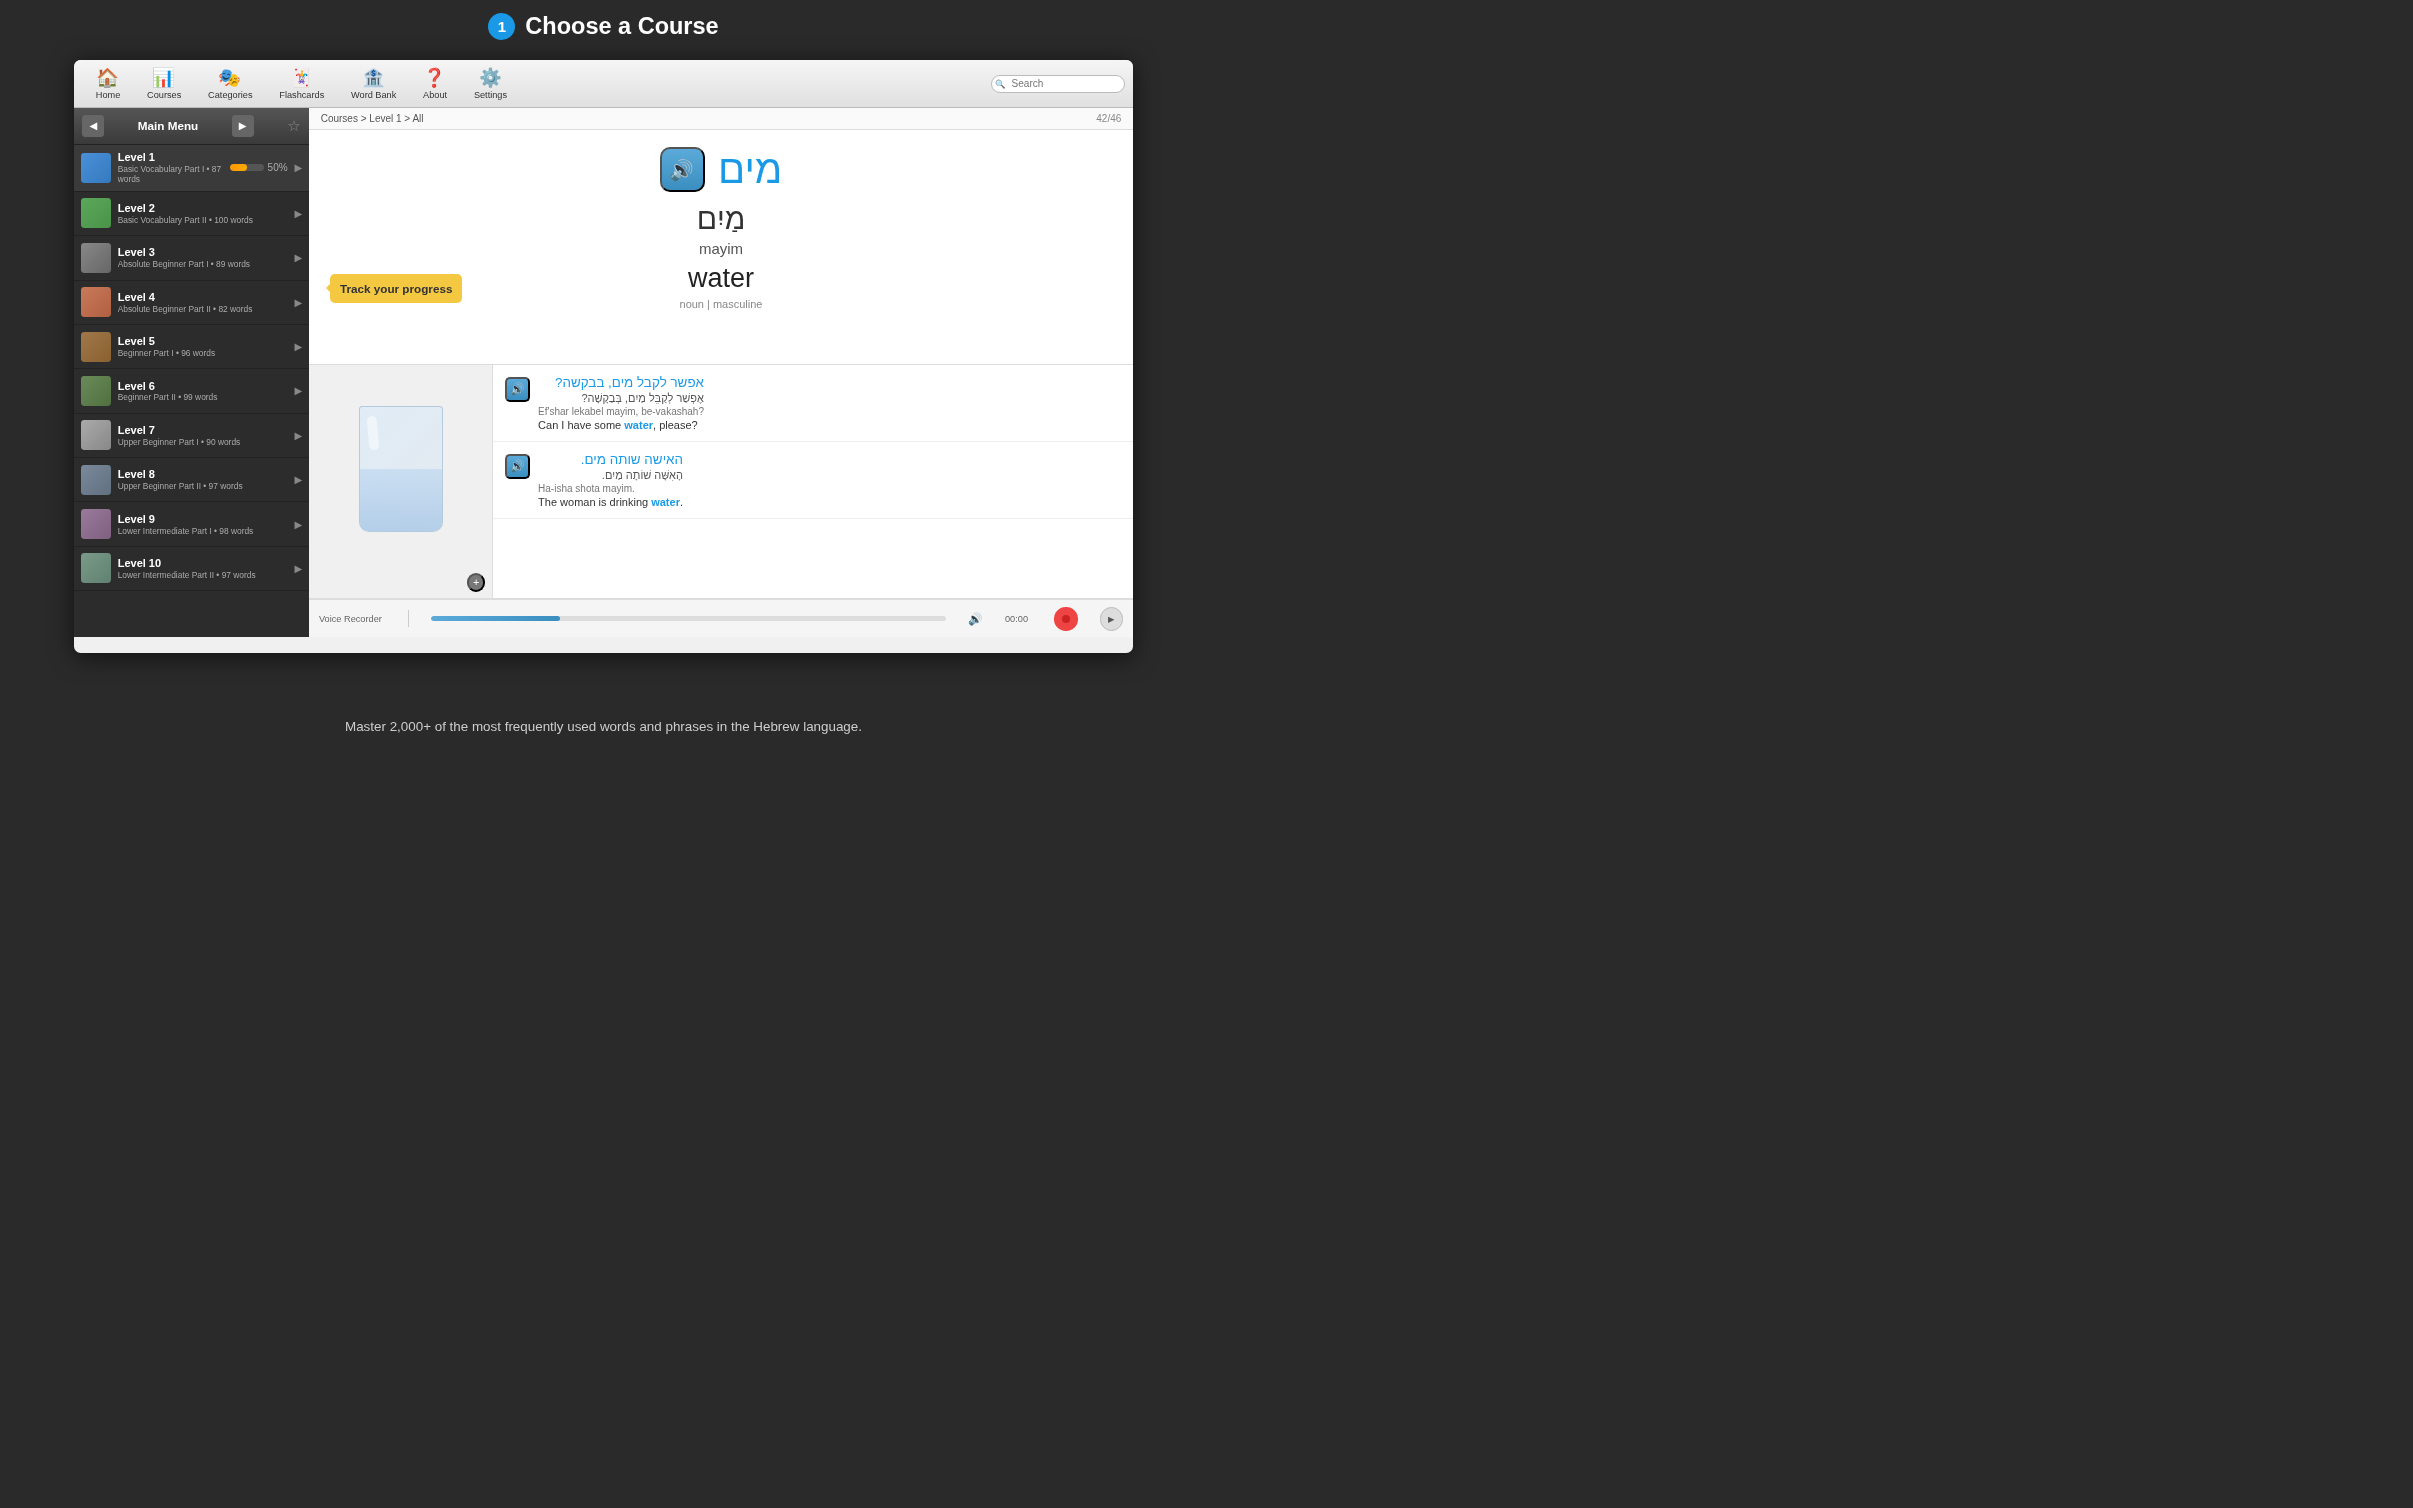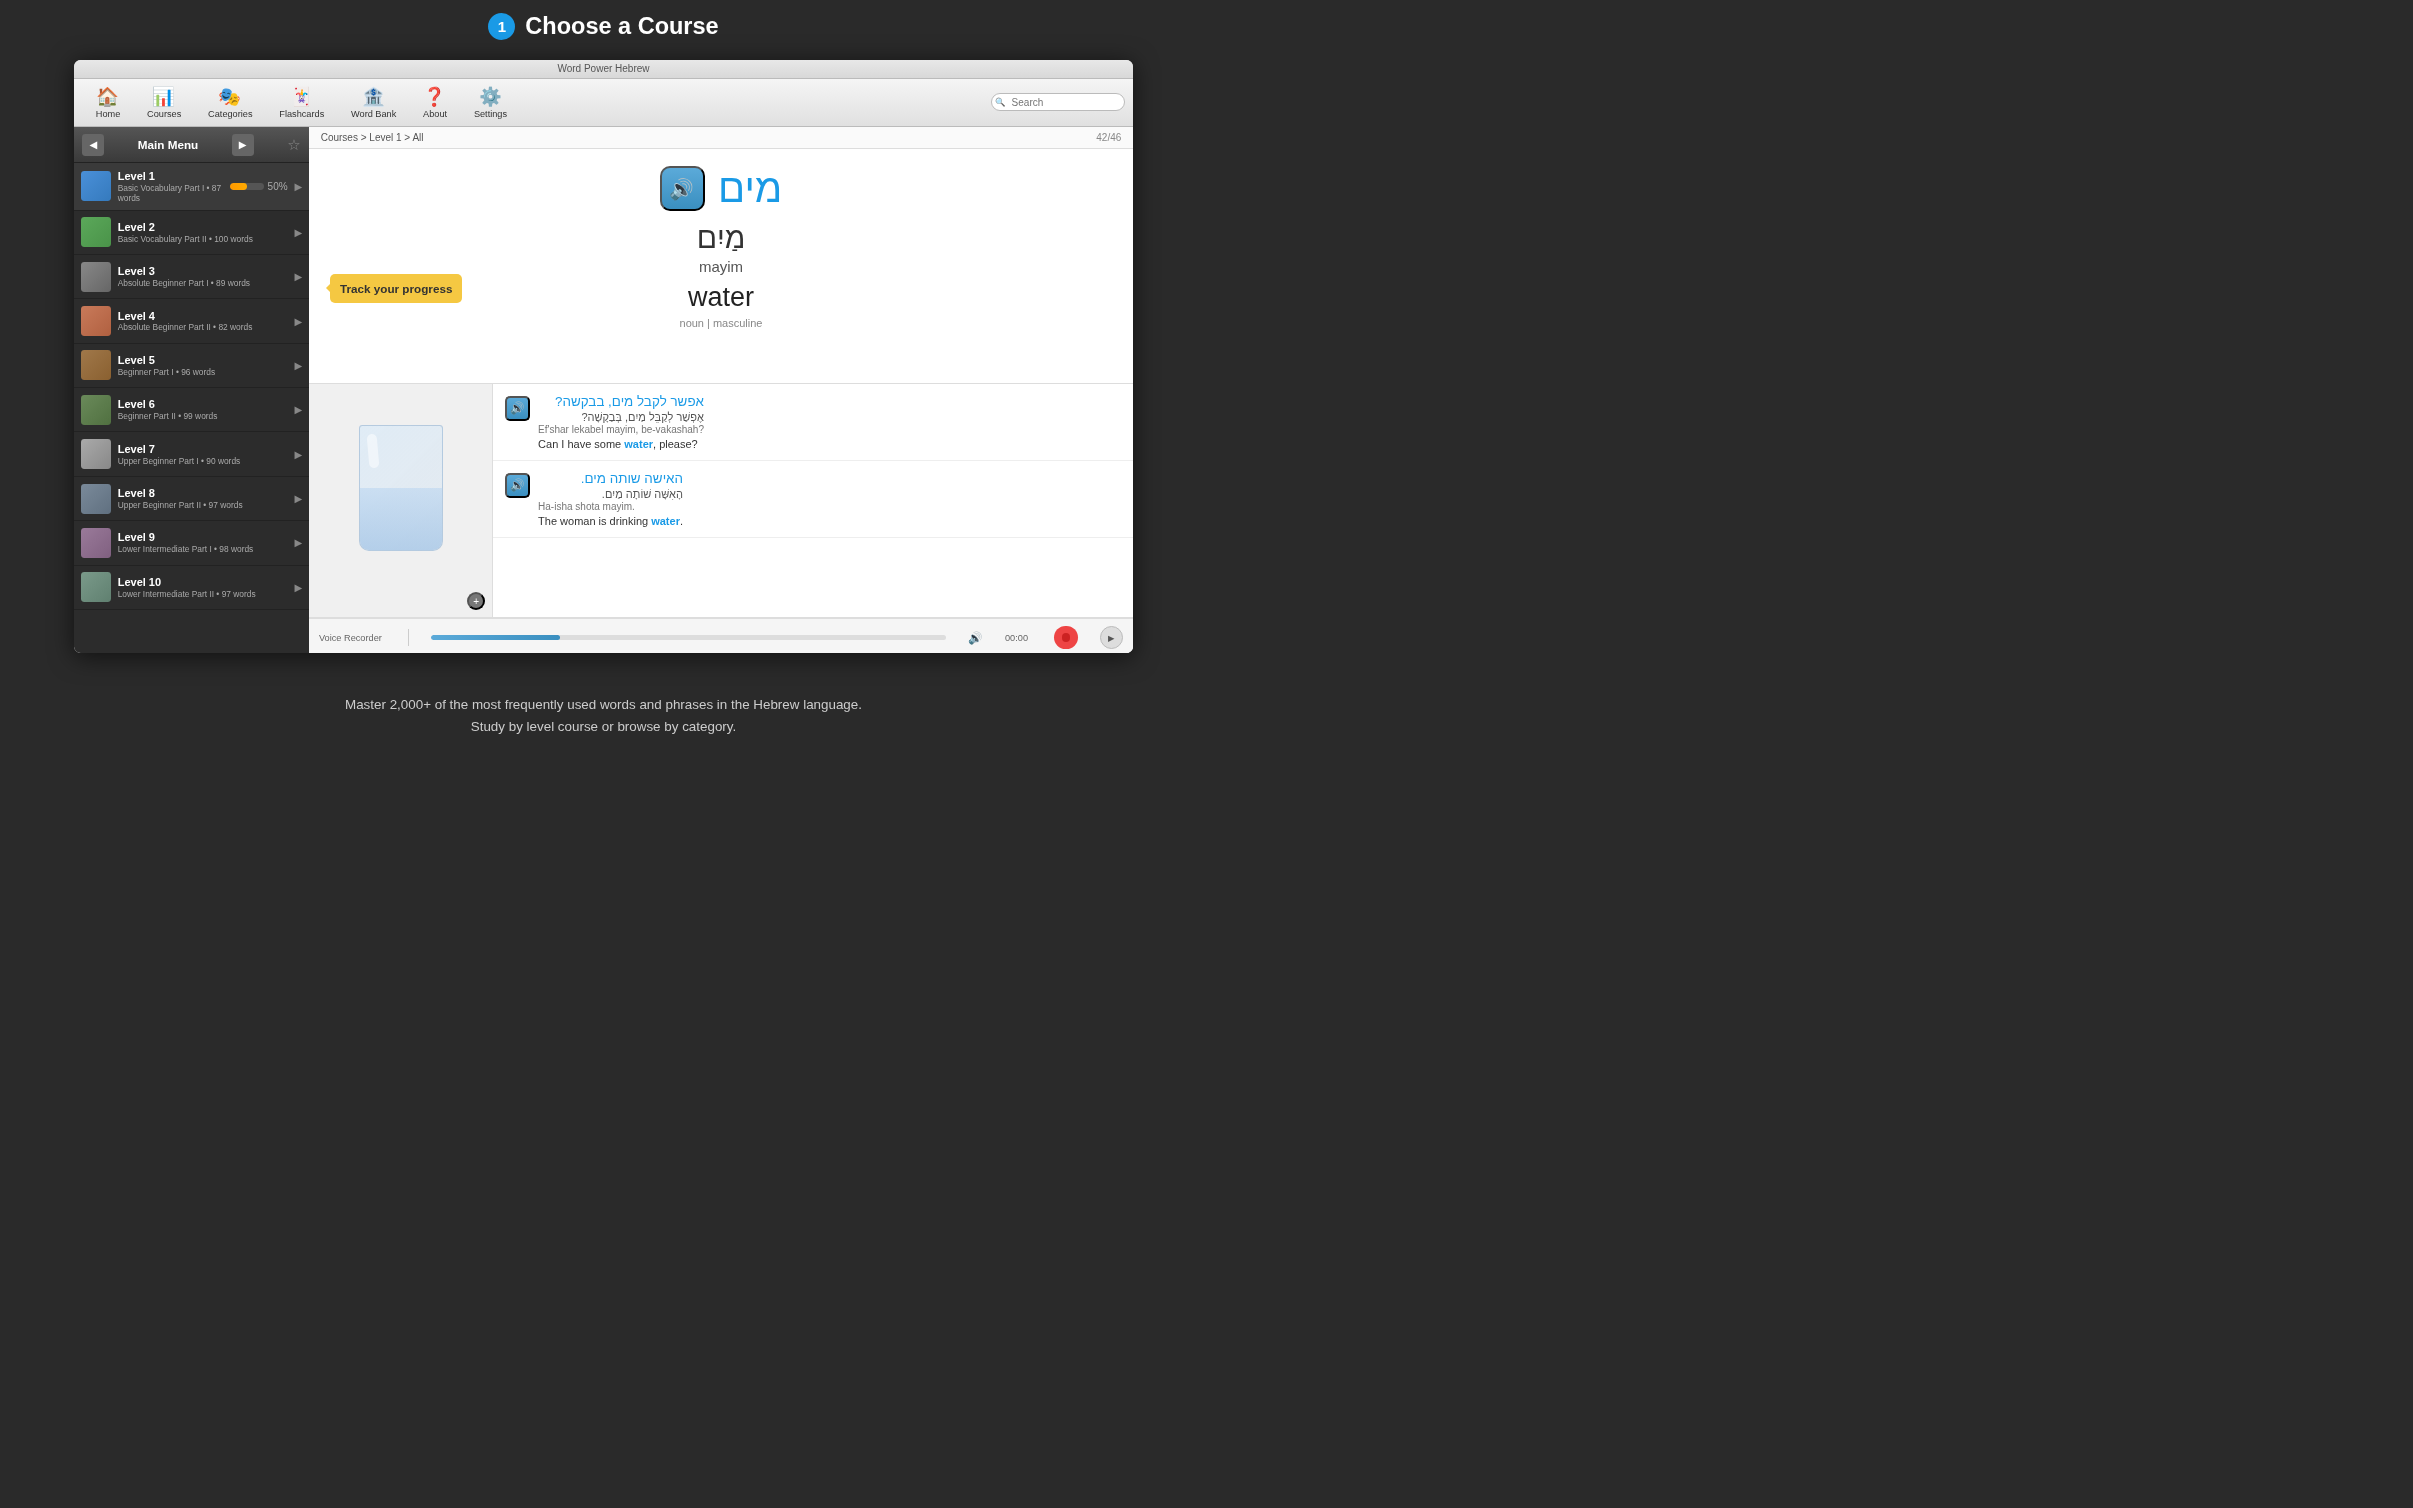--- a/index.html
+++ b/index.html
@@ -557,23 +557,20 @@
 
 <div class="top-header">
   <div class="step-badge">
     <span>1</span>
   </div>
   <span class="top-title">Choose a Course</span>
 </div>
 
 <div class="main-window">
 
-  <div class="window-titlebar">
-    <span>Word Power Hebrew</span>
-  </div>
 
   <div class="toolbar">
     <div class="toolbar-item">
       <span class="toolbar-icon">🏠</span>
       <span class="toolbar-label">Home</span>
     </div>
     <div class="toolbar-item">
       <span class="toolbar-icon">📊</span>
       <span class="toolbar-label">Courses</span>
     </div>
@@ -794,15 +791,14 @@
         </button>
         <button class="recorder-play-btn">▶</button>
       </div>
 
     </div>
   </div>
 </div>
 
 <div class="bottom-text">
   <div>Master 2,000+ of the most frequently used words and phrases in the Hebrew language.</div>
-  <div>Study by level course or browse by category.</div>
 </div>
 
 
 </body></html>

